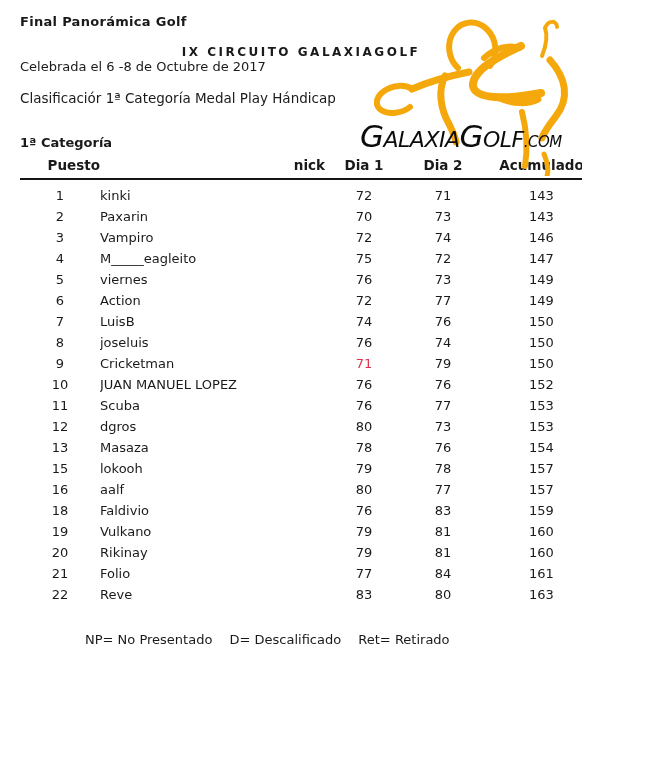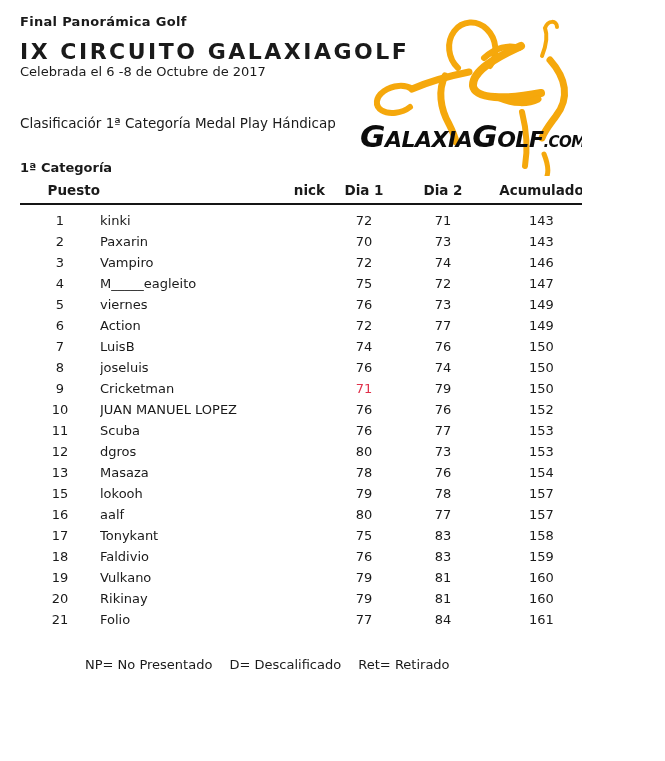--- a/index.html
+++ b/index.html
@@ -8,35 +8,35 @@
     position:relative;
     width:582px; height:761px;
     background:#ffffff;
     font-family:"DejaVu Sans", sans-serif;
     color:#1a1a1a;
     overflow:hidden;
   }
   .content { padding:14px 0 0 20px; }
 
   .event-name { font-size:13px; font-weight:bold; letter-spacing:.3px; }
-  .doc-title  { margin-top:10px; font-size:22px; font-weight:bold; letter-spacing:2.5px; }
+  .doc-title  { margin-top:16px; font-size:12px; font-weight:bold; letter-spacing:2.5px;text-align:center; }
   .event-date { font-size:13px; }
-  .classification { margin-top:36px; font-size:13.5px; }
+  .classification { margin-top:16px; font-size:13.5px; }
   .category   { margin-top:29px; font-size:13px; font-weight:bold; }
 
   
   .logo {
     position:absolute; left:352px; top:6px;
     width:312px; height:170px;
   }
   .logo svg { position:absolute; left:0; top:0; }
   .logo-text {
     position:absolute; left:8px; top:112px;
     white-space:nowrap;
-    font-style:italic; font-weight:bold;
+    font-style:italic; font-weight:normal;
     color:#0c0c0c; letter-spacing:-0.5px;
   }
   .logo-text .big    { font-size:31px; }
   .logo-text .small  { font-size:22px; }
   .logo-text .suffix { font-size:15px; text-transform:uppercase; }
 
   
   table.leaderboard {
     margin-top:7px;
     width:580px;
@@ -203,27 +203,20 @@
             <td>157</td>
           </tr>
           <tr>
             <td>16</td>
             <td class="left">aalf</td>
             <td>80</td>
             <td>77</td>
             <td>157</td>
           </tr>
           <tr>
-            <td>17</td>
-            <td class="left">Tonykant</td>
-            <td>75</td>
-            <td>83</td>
-            <td>158</td>
-          </tr>
-          <tr>
             <td>18</td>
             <td class="left">Faldivio</td>
             <td>76</td>
             <td>83</td>
             <td>159</td>
           </tr>
           <tr>
             <td>19</td>
             <td class="left">Vulkano</td>
             <td>79</td>
@@ -236,20 +229,27 @@
             <td>79</td>
             <td>81</td>
             <td>160</td>
           </tr>
           <tr>
             <td>21</td>
             <td class="left">Folio</td>
             <td>77</td>
             <td>84</td>
             <td>161</td>
+          </tr>
+          <tr>
+            <td>22</td>
+            <td class="left">Reve</td>
+            <td>83</td>
+            <td>80</td>
+            <td>163</td>
           </tr>
         </tbody>
     </table>
 
     <div class="legend">
       <span>NP= No Presentado</span>
       <span>D= Descalificado</span>
       <span>Ret= Retirado</span>
     </div>
   </div>

